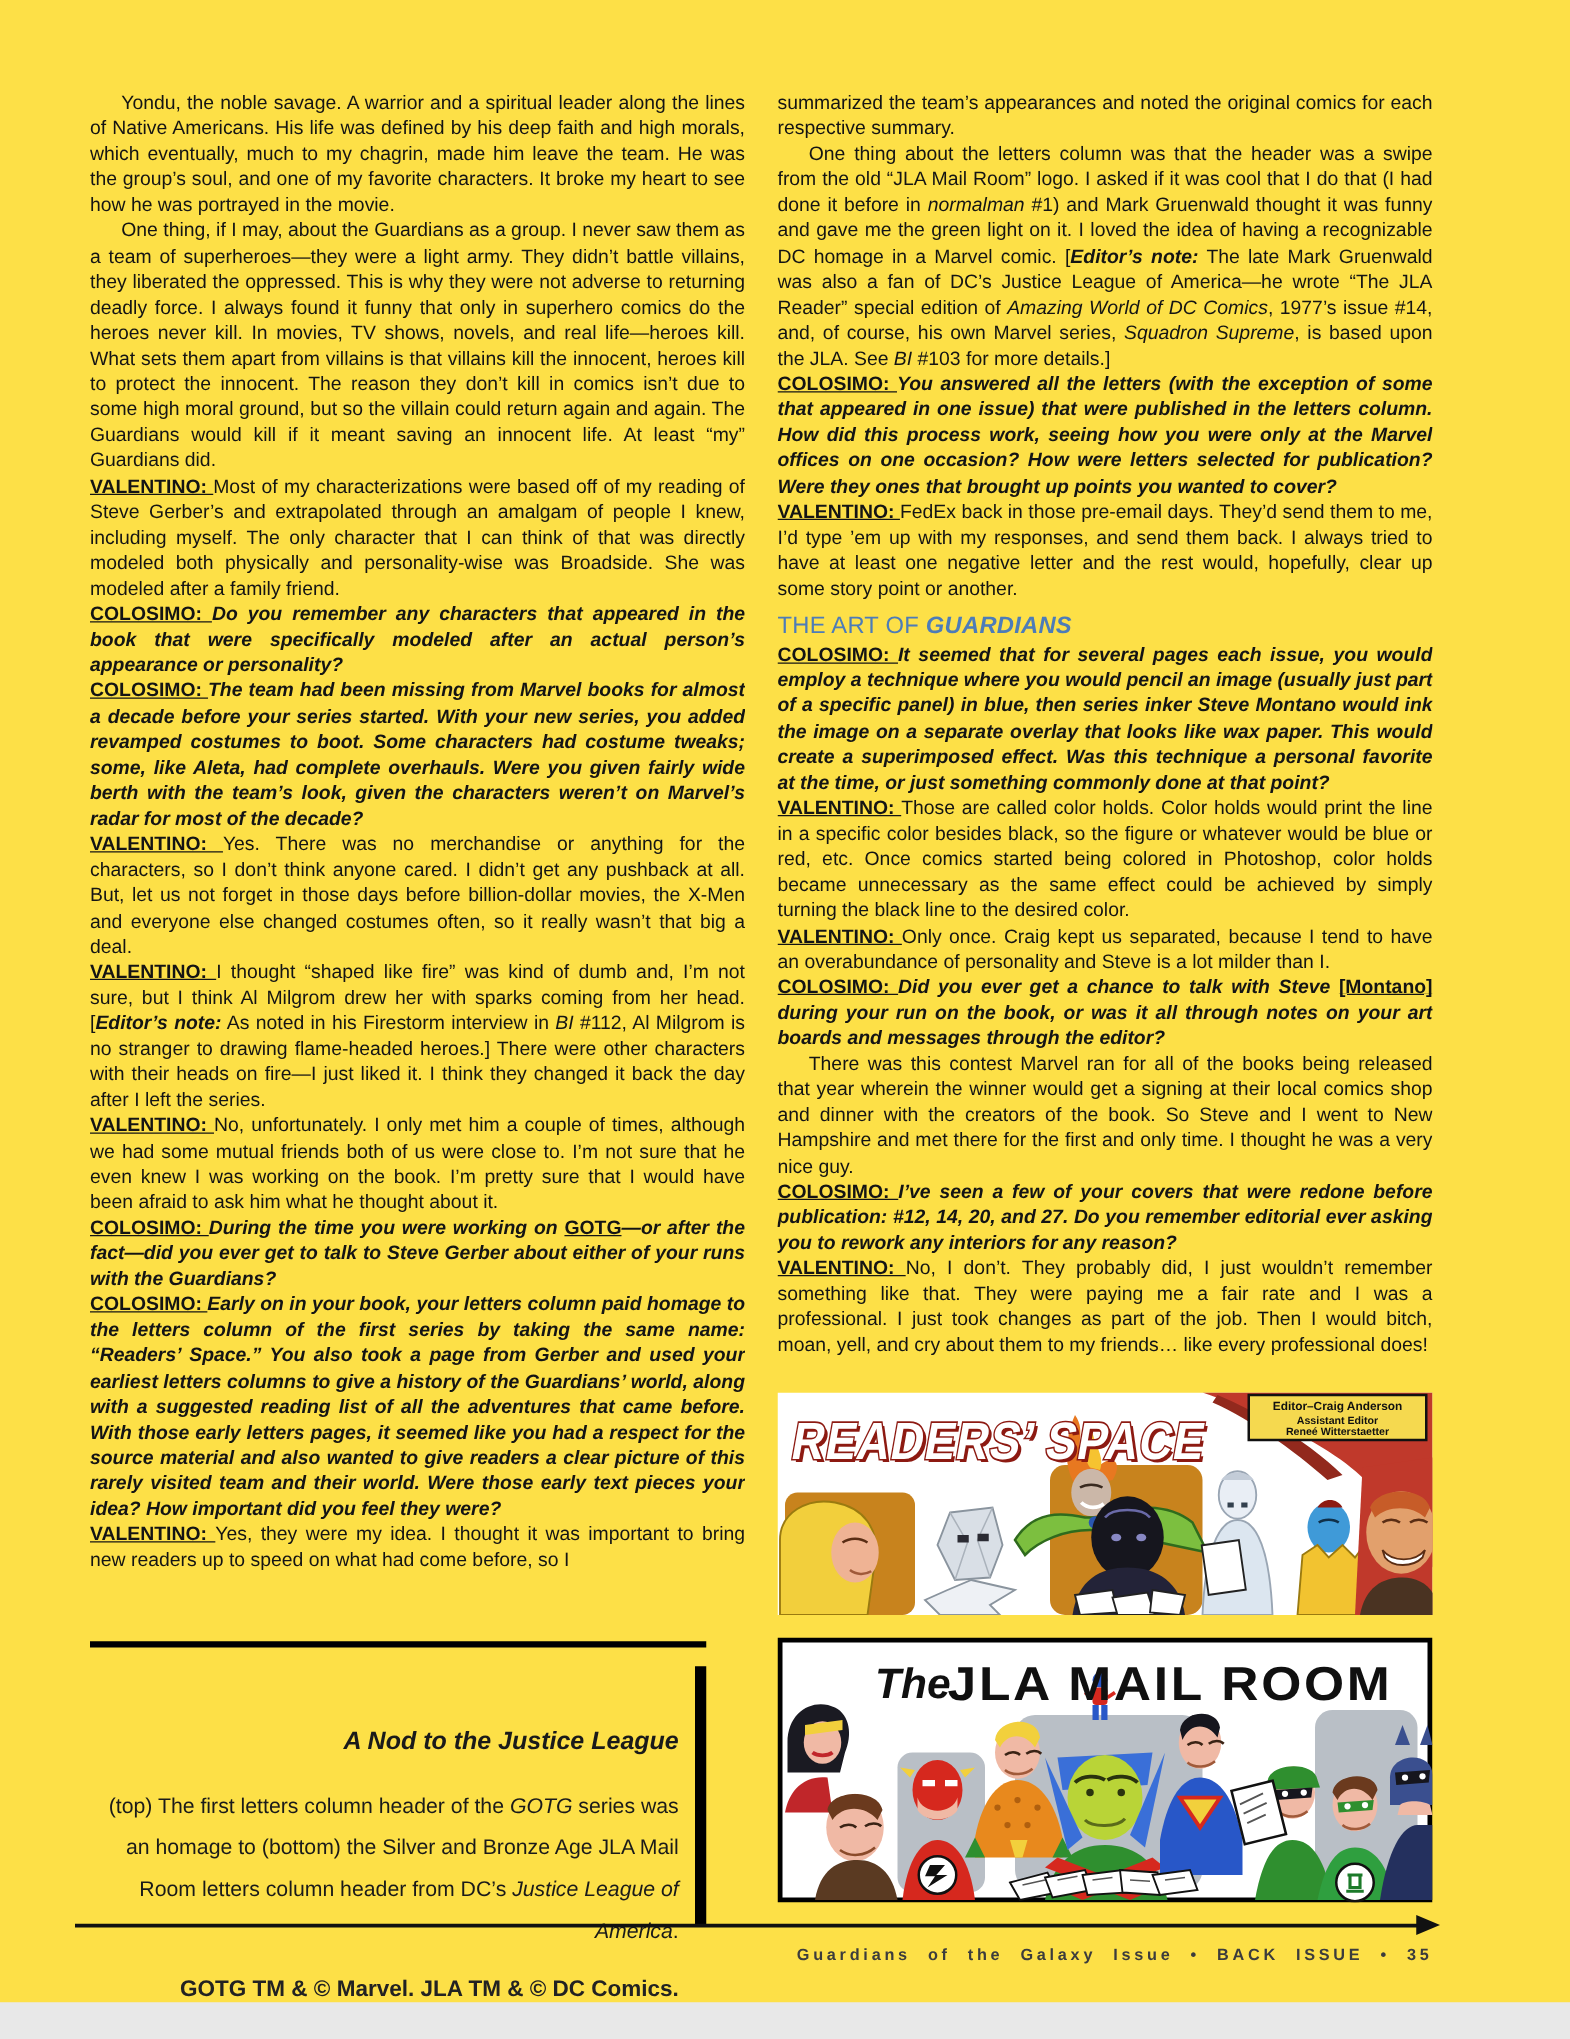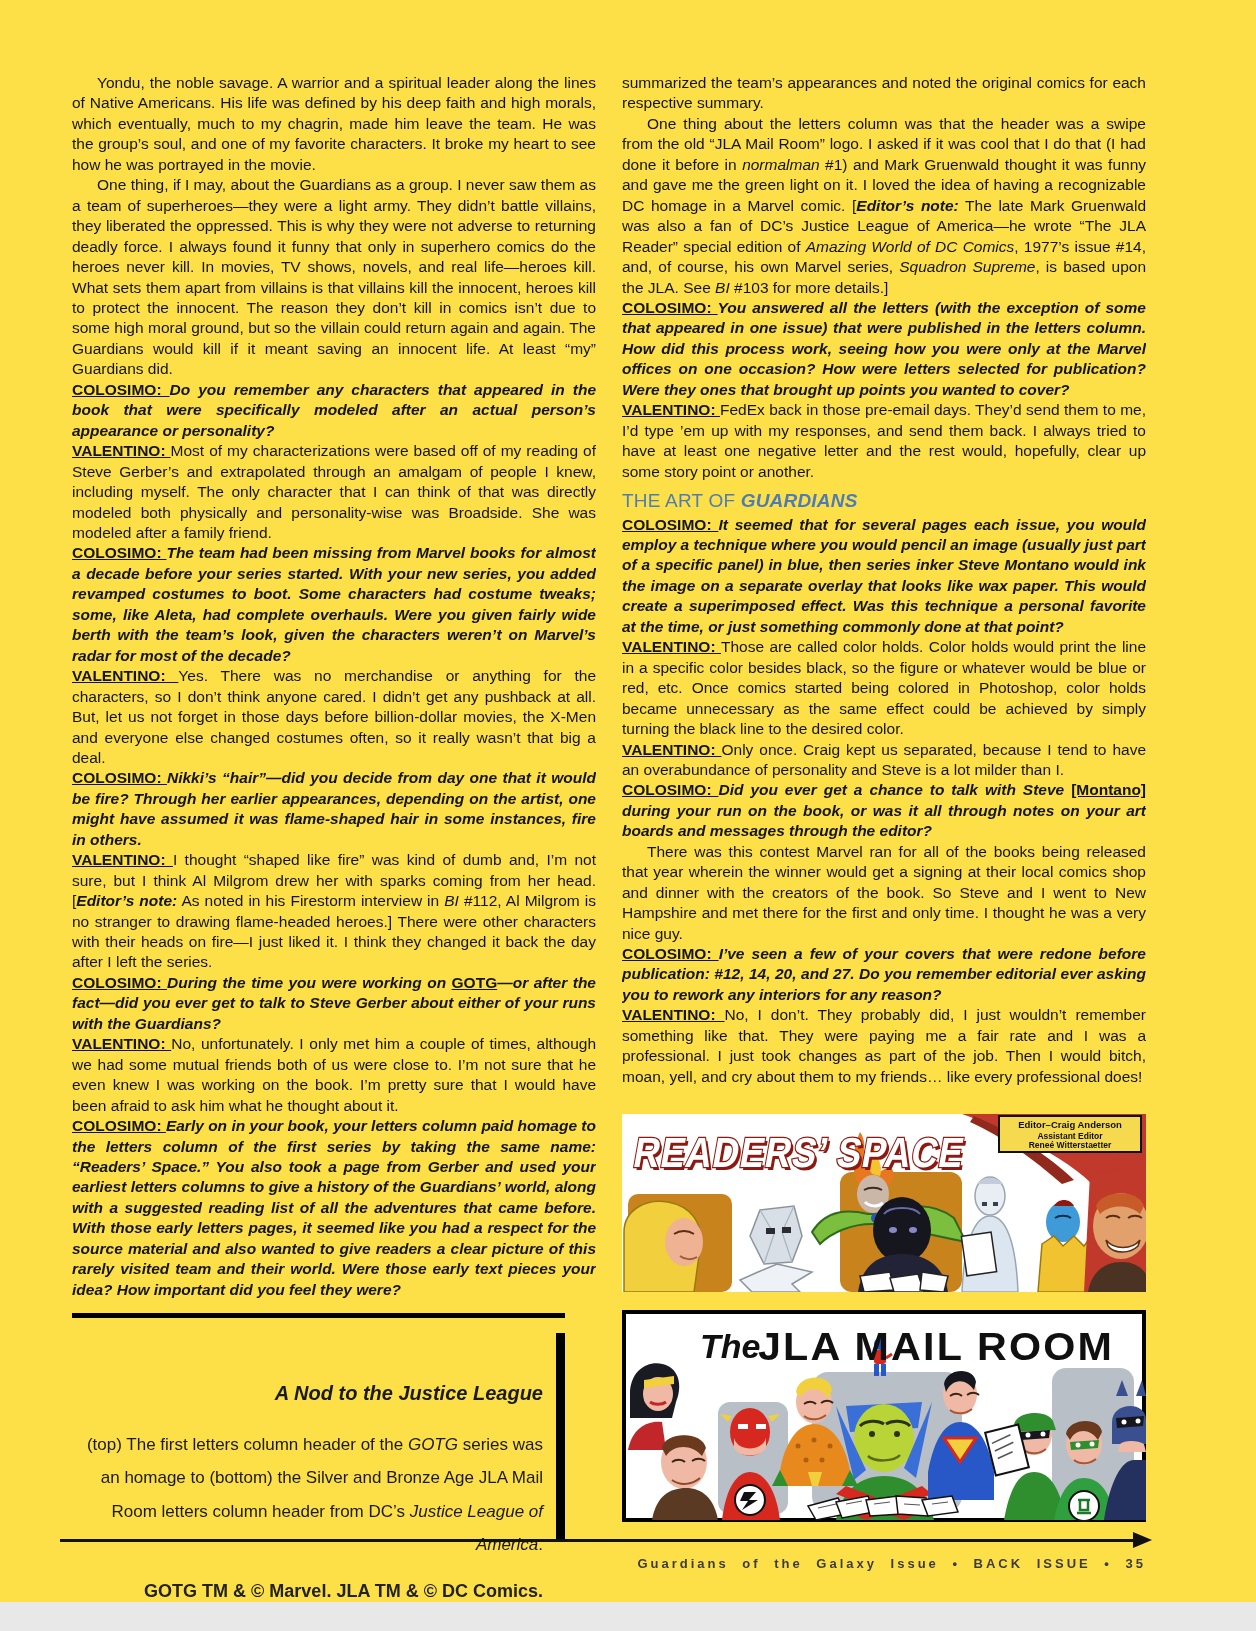--- a/index.html
+++ b/index.html
@@ -39,28 +39,27 @@
   svg text{font-family:"Liberation Sans",sans-serif;}
 </style>
 </head>
 <body>
 
 <div class="page">
 
   <div id="leftcol" class="col">
       <p class="ind"><span class="sn">Yondu, the noble savage. A warrior and a spiritual leader along the lines of Native Americans. His life was defined by his deep faith and high morals, which eventually, much to my chagrin, made him leave the team. He was the group’s soul, and one of my favorite characters. It broke my heart to see how he was portrayed in the movie.</span></p>
       <p class="ind"><span class="sn">One thing, if I may, about the Guardians as a group. I never saw them as a team of superheroes—they were a light army. They didn’t battle villains, they liberated the oppressed. This is why they were not adverse to returning deadly force. I always found it funny that only in superhero comics do the heroes never kill. In movies, TV shows, novels, and real life—heroes kill. What sets them apart from villains is that villains kill the innocent, heroes kill to protect the innocent. The reason they don’t kill in comics isn’t due to some high moral ground, but so the villain could return again and again. The Guardians would kill if it meant saving an innocent life. At least “my” Guardians did.</span></p>
+      <p class=""><span class="sb">VALENTINO: </span><span class="sn">Most of my characterizations were based off of my reading of Steve Gerber’s and extrapolated through an amalgam of people I knew, including myself. The only character that I can think of that was directly modeled both physically and personality-wise was Broadside. She was modeled after a family friend.</span></p>
       <p class=""><span class="sb">COLOSIMO: </span><span class="sbi">Do you remember any characters that appeared in the book that were specifically modeled after an actual person’s appearance or personality?</span></p>
-      <p class=""><span class="sb">VALENTINO: </span><span class="sn">Most of my characterizations were based off of my reading of Steve Gerber’s and extrapolated through an amalgam of people I knew, including myself. The only character that I can think of that was directly modeled both physically and personality-wise was Broadside. She was modeled after a family friend.</span></p>
       <p class=""><span class="sb">COLOSIMO: </span><span class="sbi">The team had been missing from Marvel books for almost a decade before your series started. With your new series, you added revamped costumes to boot. Some characters had costume tweaks; some, like Aleta, had complete overhauls. Were you given fairly wide berth with the team’s look, given the characters weren’t on Marvel’s radar for most of the decade?</span></p>
       <p class=""><span class="sb">VALENTINO: </span><span class="sn">Yes. There was no merchandise or anything for the characters, so I don’t think anyone cared. I didn’t get any pushback at all. But, let us not forget in those days before billion-dollar movies, the X-Men and everyone else changed costumes often, so it really wasn’t that big a deal.</span></p>
-      <p class=""><span class="sb">COLOSIMO: </span><span class="sbi">Nikki’s “hair”—did you decide from day one that it would be fire? Through her earlier appearances, depending on the artist, one might have assumed it was flame-shaped hair in some instances, fire in others.</span></p>
       <p class=""><span class="sb">VALENTINO: </span><span class="sn">I thought “shaped like fire” was kind of dumb and, I’m not sure, but I think Al Milgrom drew her with sparks coming from her head. [</span><span class="sbi">Editor’s note:</span><span class="sn"> As noted in his Firestorm interview in </span><span class="si">BI</span><span class="sn"> #112, Al Milgrom is no stranger to drawing flame-headed heroes.] There were other characters with their heads on fire—I just liked it. I think they changed it back the day after I left the series.</span></p>
+      <p class=""><span class="sb">VALENTINO: </span><span class="sn">No, unfortunately. I only met him a couple of times, although we had some mutual friends both of us were close to. I’m not sure that he even knew I was working on the book. I’m pretty sure that I would have been afraid to ask him what he thought about it.</span></p>
       <p class=""><span class="sb">COLOSIMO: </span><span class="sbi">During the time you were working on </span><span class="sb">GOTG</span><span class="sbi">—or after the fact—did you ever get to talk to Steve Gerber about either of your runs with the Guardians?</span></p>
-      <p class=""><span class="sb">VALENTINO: </span><span class="sn">No, unfortunately. I only met him a couple of times, although we had some mutual friends both of us were close to. I’m not sure that he even knew I was working on the book. I’m pretty sure that I would have been afraid to ask him what he thought about it.</span></p>
       <p class=""><span class="sb">COLOSIMO: </span><span class="sbi">Early on in your book, your letters column paid homage to the letters column of the first series by taking the same name: “Readers’ Space.” You also took a page from Gerber and used your earliest letters columns to give a history of the Guardians’ world, along with a suggested reading list of all the adventures that came before. With those early letters pages, it seemed like you had a respect for the source material and also wanted to give readers a clear picture of this rarely visited team and their world. Were those early text pieces your idea? How important did you feel they were?</span></p>
       <p class=""><span class="sb">VALENTINO: </span><span class="sn">Yes, they were my idea. I thought it was important to bring new readers up to speed on what had come before, so I</span></p>
     </div>
 
   <div id="rightcol" class="col">
       <p class=""><span class="sn">summarized the team’s appearances and noted the original comics for each respective summary.</span></p>
       <p class="ind"><span class="sn">One thing about the letters column was that the header was a swipe from the old “JLA Mail Room” logo. I asked if it was cool that I do that (I had done it before in </span><span class="si">normalman</span><span class="sn"> #1) and Mark Gruenwald thought it was funny and gave me the green light on it. I loved the idea of having a recognizable DC homage in a Marvel comic. [</span><span class="sbi">Editor’s note:</span><span class="sn"> The late Mark Gruenwald was also a fan of DC’s Justice League of America—he wrote “The JLA Reader” special edition of </span><span class="si">Amazing World of DC Comics</span><span class="sn">, 1977’s issue #14, and, of course, his own Marvel series, </span><span class="si">Squadron Supreme</span><span class="sn">, is based upon the JLA. See </span><span class="si">BI</span><span class="sn"> #103 for more details.]</span></p>
       <p class=""><span class="sb">COLOSIMO: </span><span class="sbi">You answered all the letters (with the exception of some that appeared in one issue) that were published in the letters column. How did this process work, seeing how you were only at the Marvel offices on one occasion? How were letters selected for publication? Were they ones that brought up points you wanted to cover?</span></p>
       <p class=""><span class="sb">VALENTINO: </span><span class="sn">FedEx back in those pre-email days. They’d send them to me, I’d type ’em up with my responses, and send them back. I always tried to have at least one negative letter and the rest would, hopefully, clear up some story point or another.</span></p>
       <p class="sech"><span class="sn">THE ART OF </span><span class="si">GUARDIANS</span></p>

